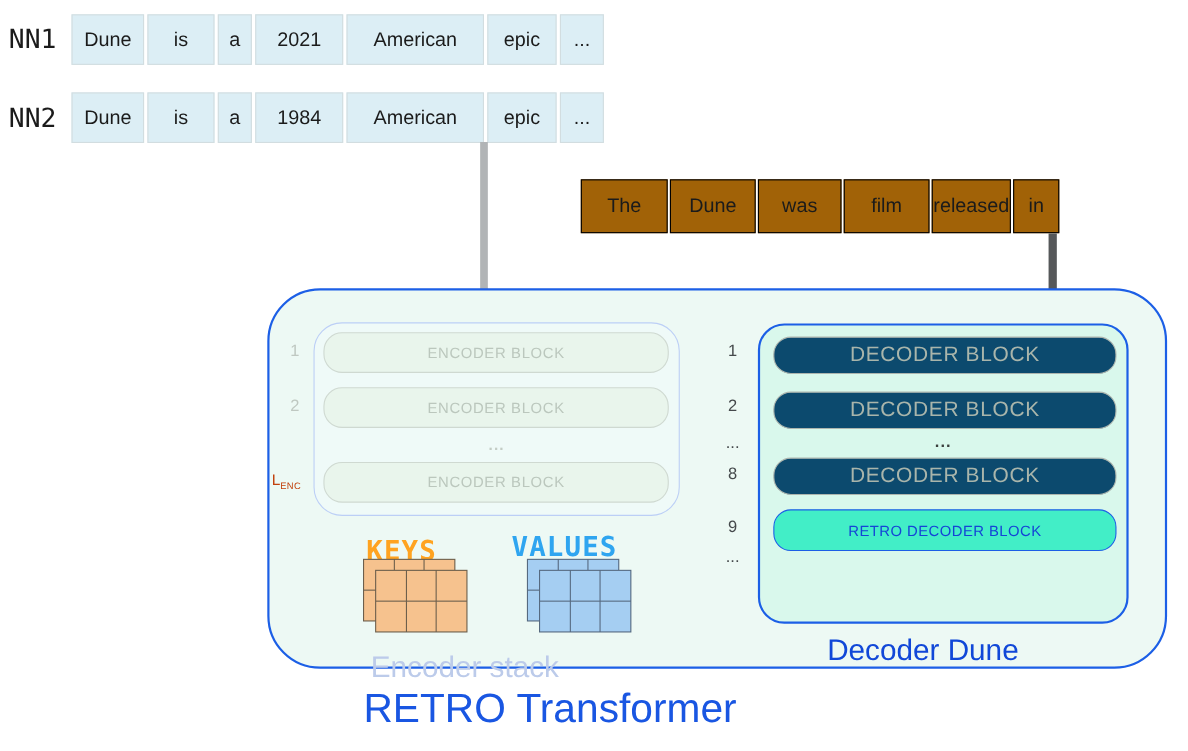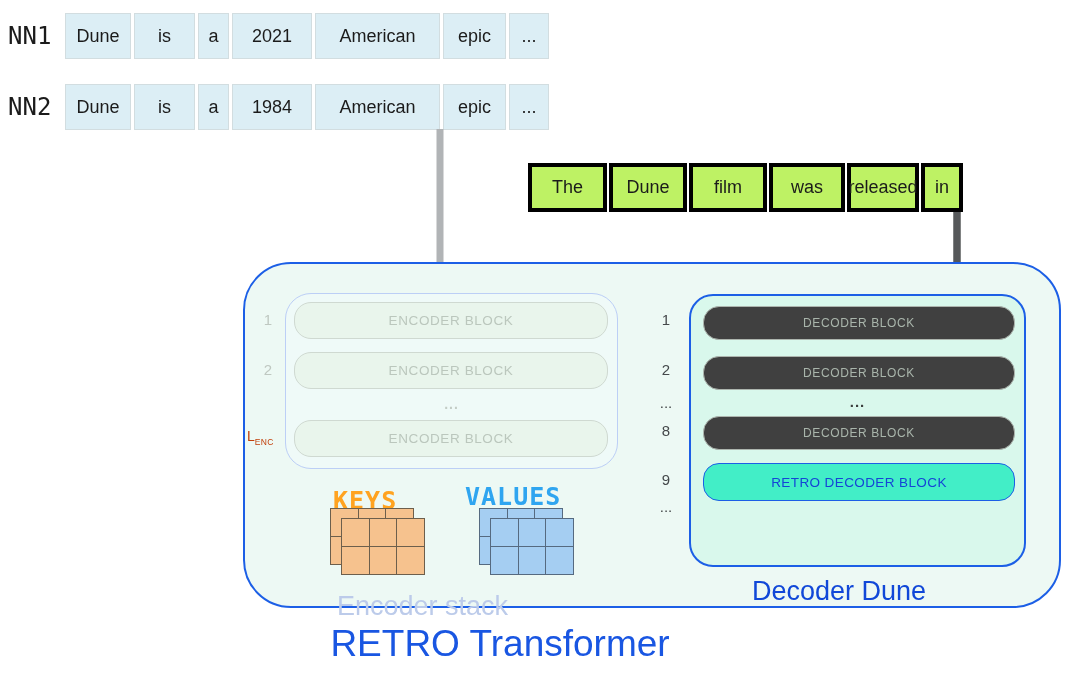--- a/index.html
+++ b/index.html
@@ -7,21 +7,21 @@
     position:relative;width:1080px;height:683px;background:#ffffff;overflow:hidden;
     font-family:"Liberation Sans", sans-serif;
   }
   
   .token-row{position:absolute;display:flex;gap:3px;}
   .token-cell{
     display:flex;align-items:center;justify-content:center;
     font-size:18px;color:#1b1b1b;box-sizing:border-box;
   }
   .nn-cell{background:#dceef5;border:1px solid #d2dde0;}
-  .query-cell{background:#bef264;border:4px solid #000000;}
+  .query-cell{background:#a16207;border:1px solid #000000;}
   .nn-label{
     position:absolute;left:8px;width:52px;text-align:left;
     font-family:"DejaVu Sans Mono", monospace;font-size:24px;color:#1b1b1b;
     display:flex;align-items:center;
   }
   
   .arrow-svg{position:absolute;}
   
   #retro-box{
     position:absolute;left:243px;top:262px;width:818px;height:346px;
@@ -66,23 +66,23 @@
   .caption{position:absolute;font-size:27px;}
   #encoder-caption{left:92px;top:327px;color:#bccbea;}
   #decoder-caption{left:464px;top:312px;width:260px;text-align:center;color:#1148d8;font-weight:500;}
   
   #decoder-box{
     position:absolute;left:444px;top:30px;width:337px;height:273px;
     background:#d9f8ec;border:2px solid #1c5fe6;border-radius:24px;box-sizing:border-box;
   }
   .dec-block{
     position:absolute;left:12px;width:312px;height:34px;border-radius:16px;
-    background:#404040;border:1.3px solid #adb5ae;box-sizing:border-box;
+    background:#0c4a6e;border:1.3px solid #adb5ae;box-sizing:border-box;
     display:flex;align-items:center;justify-content:center;
-    font-size:12px;letter-spacing:0.6px;color:#a9b5ab;
+    font-size:19px;letter-spacing:0.6px;color:#a9b5ab;
   }
   .dec-block.retro{
     height:38px;background:#42eec7;border:1.6px solid #1c5fe6;color:#1544d6;
     font-size:13.5px;letter-spacing:0.4px;
   }
   .dec-dots{
     position:absolute;left:0;width:100%;text-align:center;
     font-size:15px;font-weight:bold;color:#3b3f3d;letter-spacing:1px;
   }
   .dec-num{
@@ -117,22 +117,22 @@
     <div class="token-cell nn-cell" style="width:31px;">a</div>
     <div class="token-cell nn-cell" style="width:80px;">1984</div>
     <div class="token-cell nn-cell" style="width:125px;">American</div>
     <div class="token-cell nn-cell" style="width:63px;">epic</div>
     <div class="token-cell nn-cell" style="width:40px;">...</div>
   </div>
 
   <div class="token-row" style="left:528px;top:163px;height:49px;gap:2px;">
     <div class="token-cell query-cell" style="width:79px;">The</div>
     <div class="token-cell query-cell" style="width:78px;">Dune</div>
+    <div class="token-cell query-cell" style="width:76px;">was</div>
     <div class="token-cell query-cell" style="width:78px;">film</div>
-    <div class="token-cell query-cell" style="width:76px;">was</div>
     <div class="token-cell query-cell" style="width:72px;">released</div>
     <div class="token-cell query-cell" style="width:42px;">in</div>
   </div>
 
   <svg class="arrow-svg" style="left:425px;top:129px;" width="30" height="170">
     <line x1="15" y1="0" x2="15" y2="147" stroke="#b1b4b6" stroke-width="7"></line>
     <polygon points="0,144 30,144 15,169" fill="#b1b4b6"></polygon>
   </svg>
 
   <svg class="arrow-svg" style="left:940px;top:212px;" width="34" height="248">

